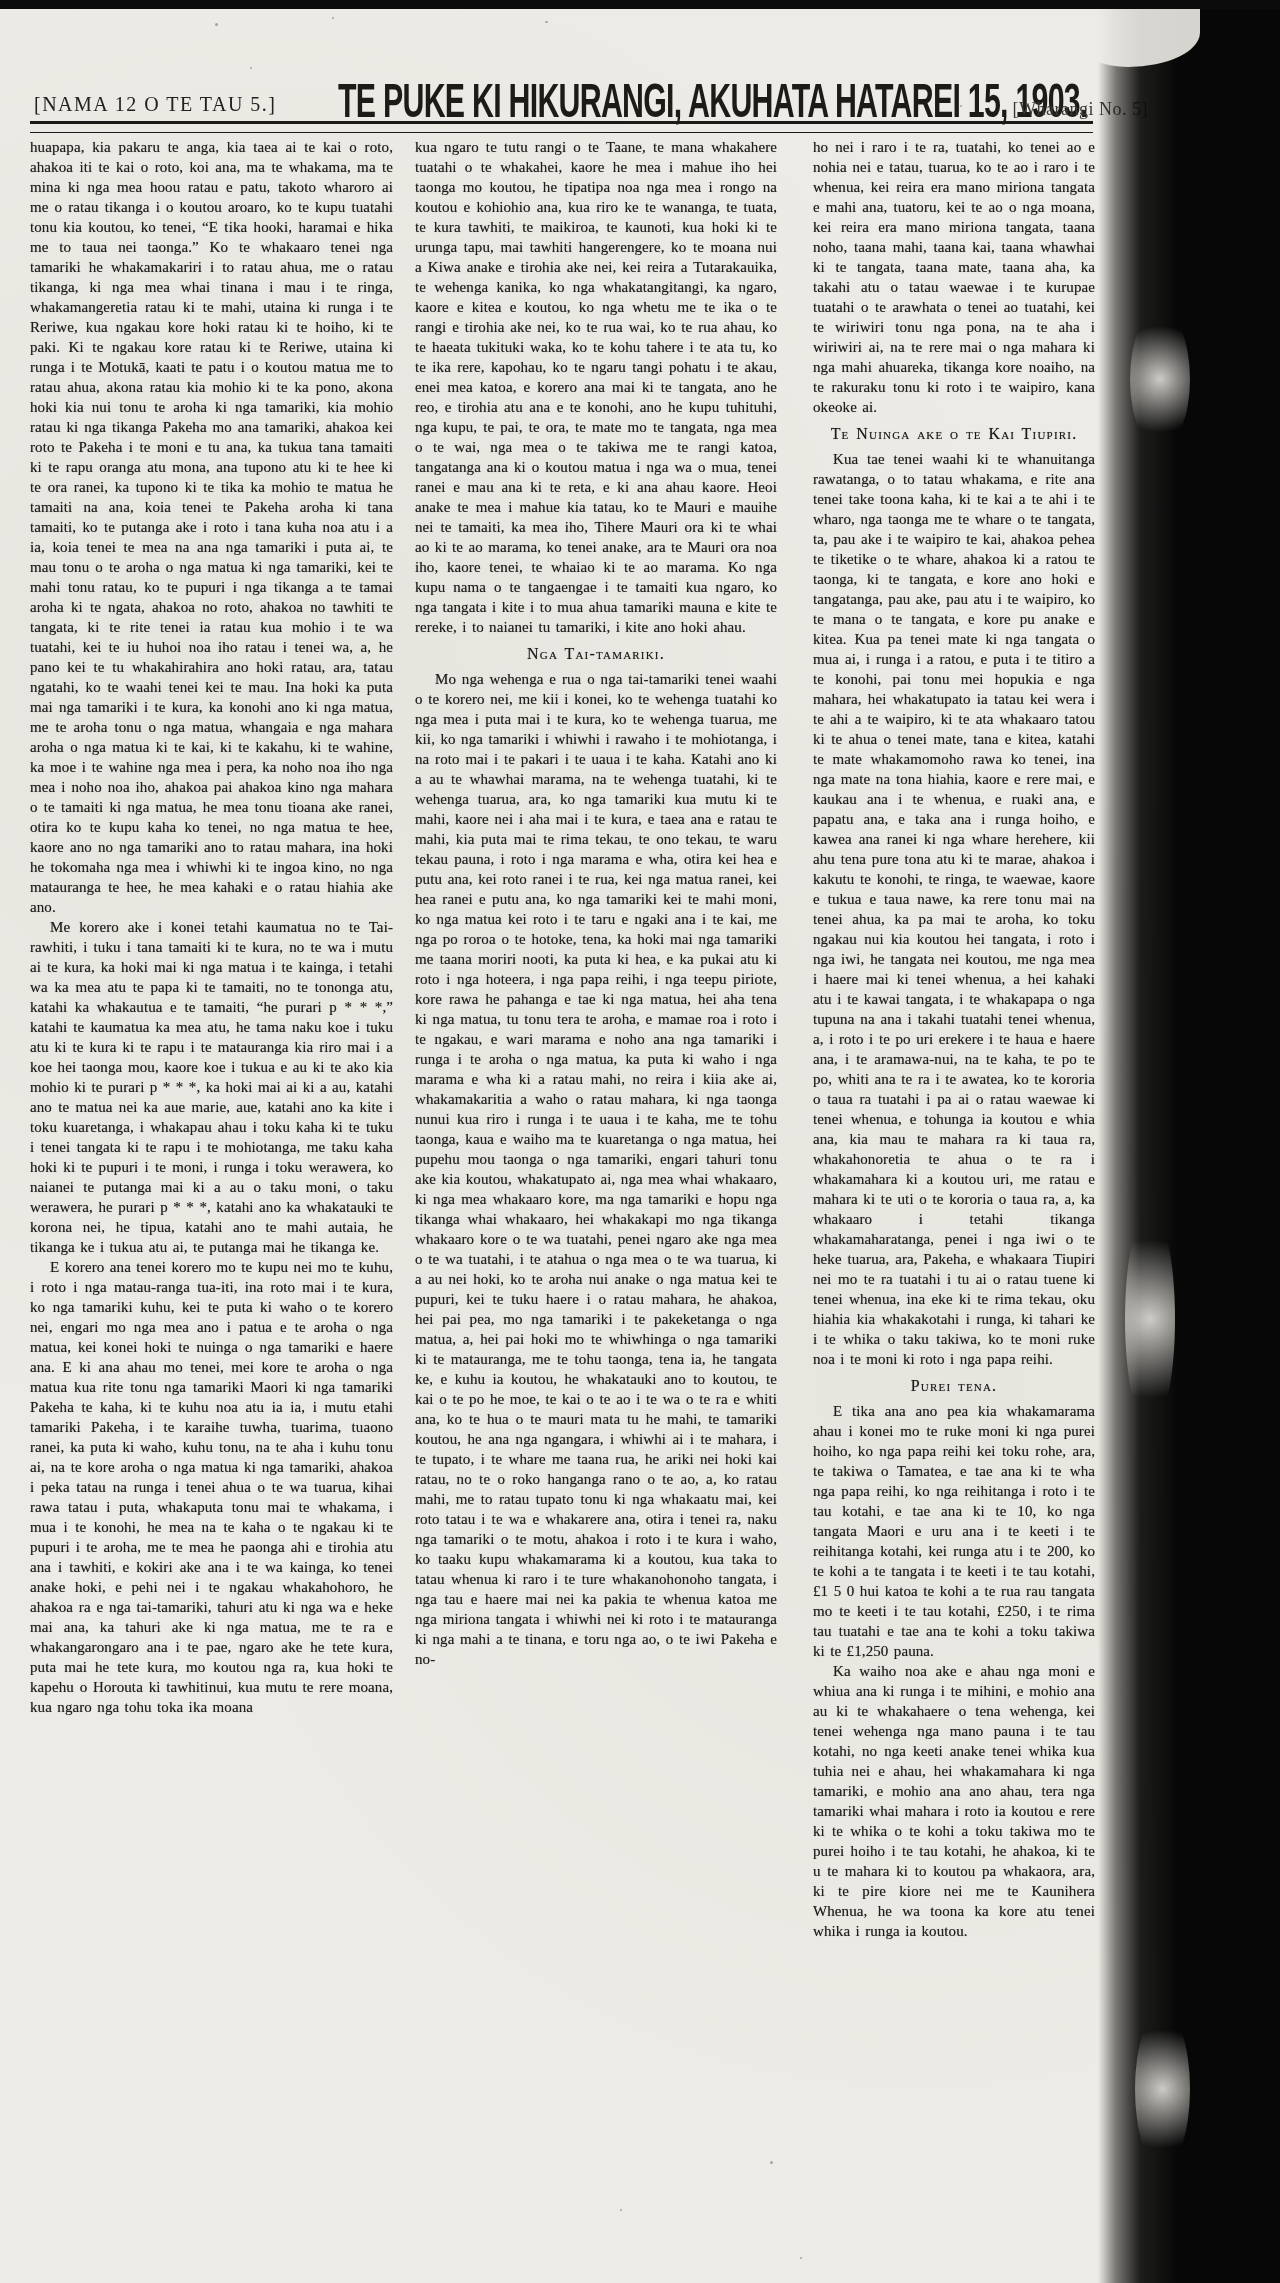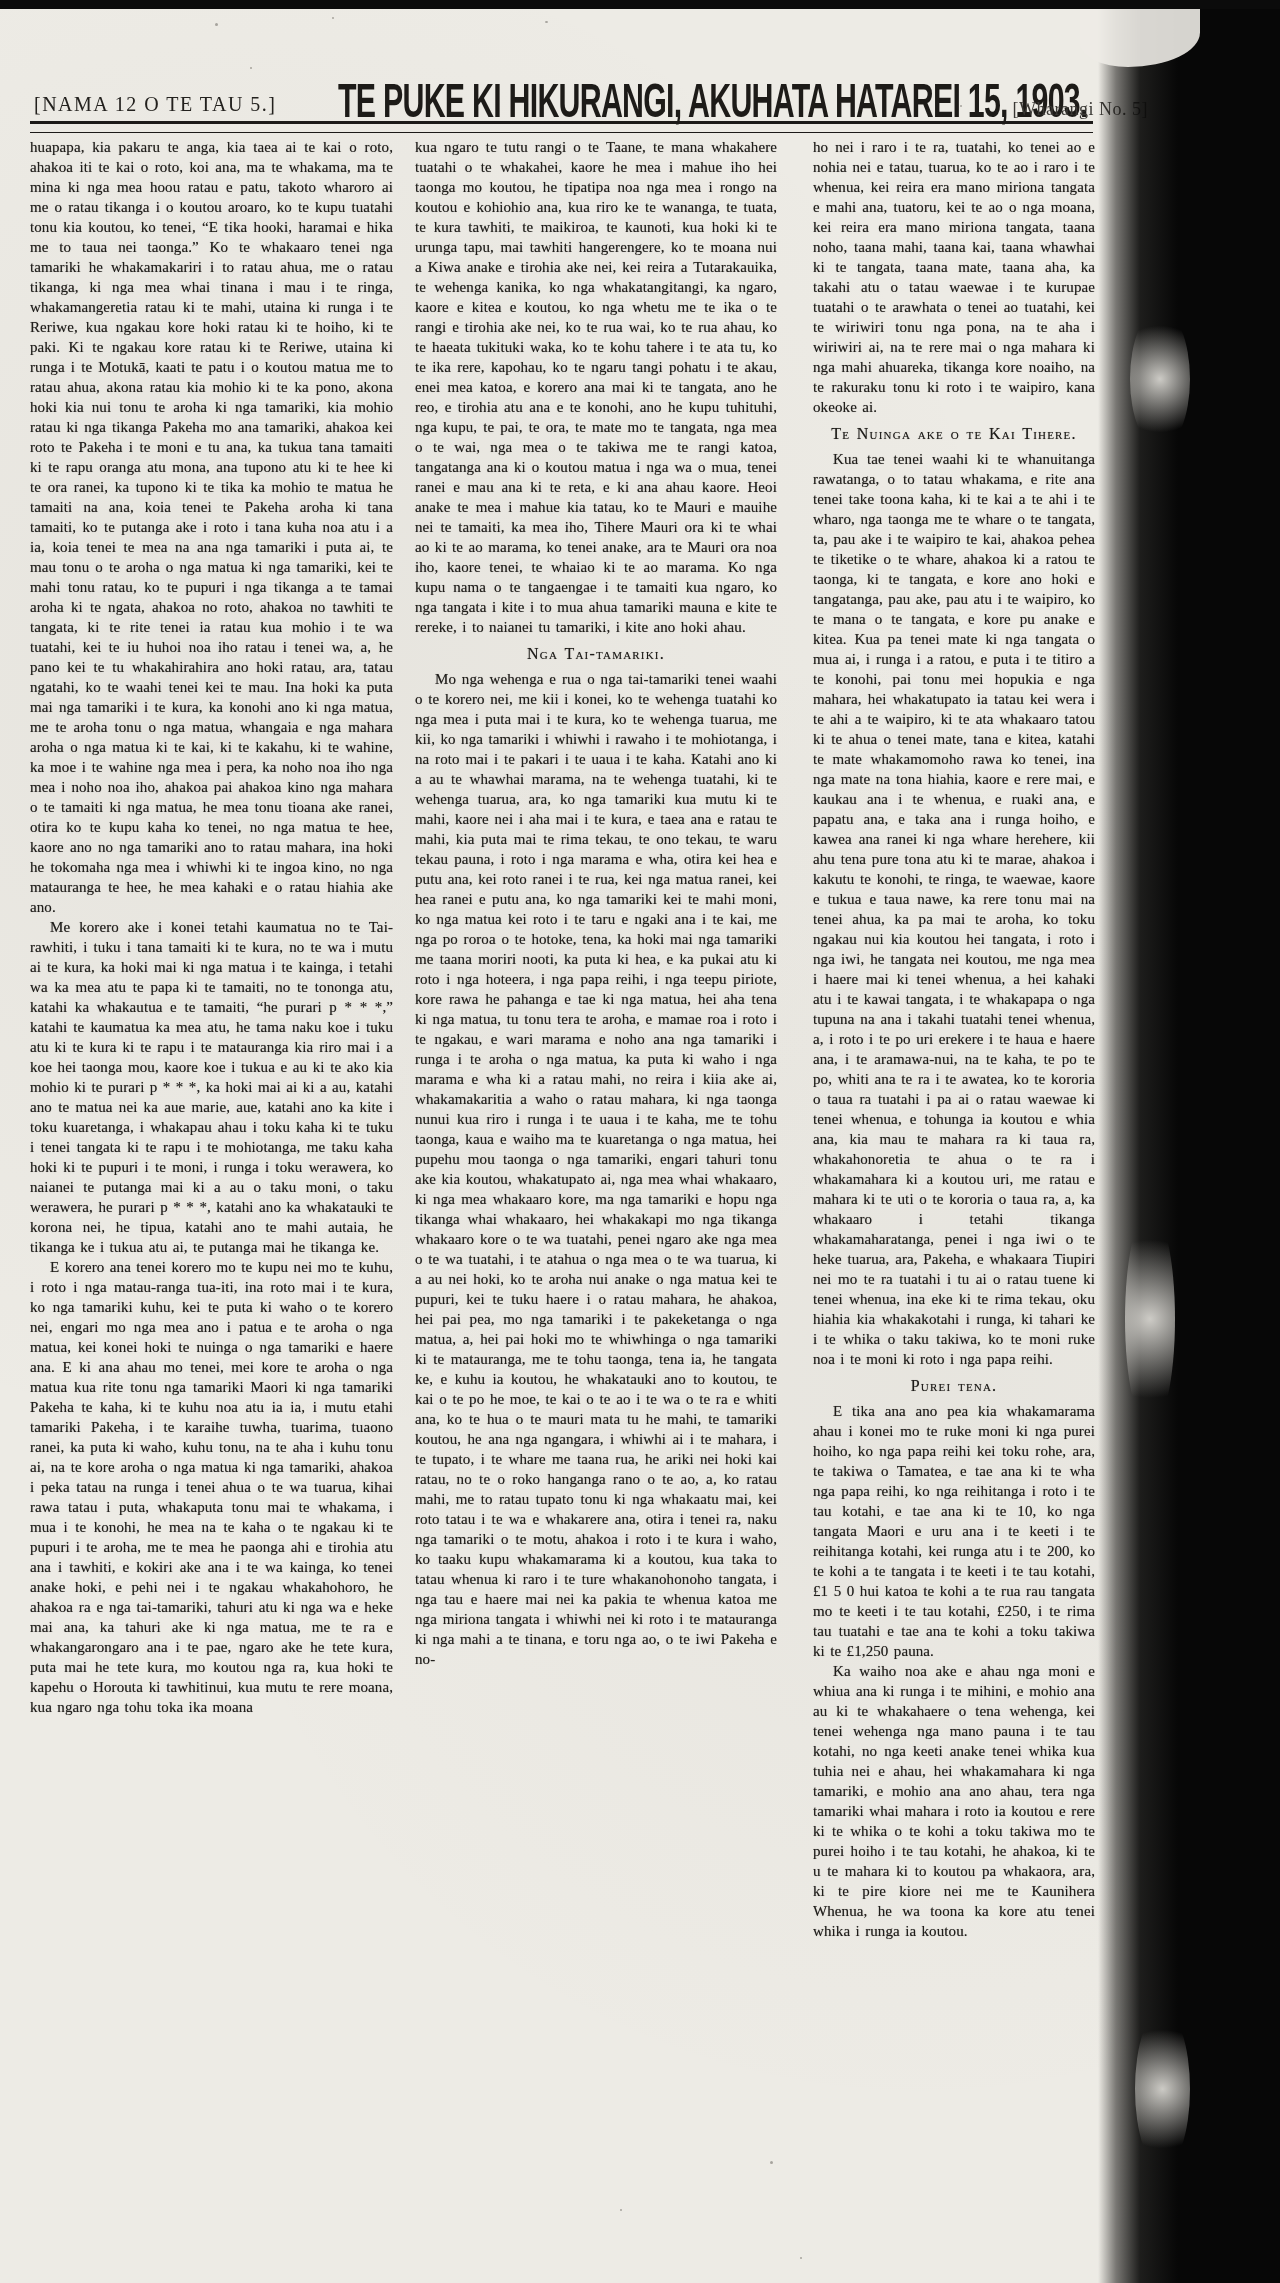--- a/index.html
+++ b/index.html
@@ -87,21 +87,21 @@
   </div>
 
   <div class="col col-2">
     <p class="para">kua ngaro te tutu rangi o te Taane, te mana whakahere tuatahi o te whakahei, kaore he mea i mahue iho hei taonga mo koutou, he tipatipa noa nga mea i rongo na koutou e kohiohio ana, kua riro ke te wananga, te tuata, te kura tawhiti, te maikiroa, te kaunoti, kua hoki ki te urunga tapu, mai tawhiti hangerengere, ko te moana nui a Kiwa anake e tirohia ake nei, kei reira a Tutarakauika, te wehenga kanika, ko nga whakatangitangi, ka ngaro, kaore e kitea e koutou, ko nga whetu me te ika o te rangi e tirohia ake nei, ko te rua wai, ko te rua ahau, ko te haeata tukituki waka, ko te kohu tahere i te ata tu, ko te ika rere, kapohau, ko te ngaru tangi pohatu i te akau, enei mea katoa, e korero ana mai ki te tangata, ano he reo, e tirohia atu ana e te konohi, ano he kupu tuhituhi, nga kupu, te pai, te ora, te mate mo te tangata, nga mea o te wai, nga mea o te takiwa me te rangi katoa, tangatanga ana ki o koutou matua i nga wa o mua, tenei ranei e mau ana ki te reta, e ki ana ahau kaore. Heoi anake te mea i mahue kia tatau, ko te Mauri e mauihe nei te tamaiti, ka mea iho, Tihere Mauri ora ki te whai ao ki te ao marama, ko tenei anake, ara te Mauri ora noa iho, kaore tenei, te whaiao ki te ao marama. Ko nga kupu nama o te tangaengae i te tamaiti kua ngaro, ko nga tangata i kite i to mua ahua tamariki mauna e kite te rereke, i to naianei tu tamariki, i kite ano hoki ahau.</p>
     <p class="head">Nga Tai-tamariki.</p>
     <p class="para indent">Mo nga wehenga e rua o nga tai-tamariki tenei waahi o te korero nei, me kii i konei, ko te wehenga tuatahi ko nga mea i puta mai i te kura, ko te wehenga tuarua, me kii, ko nga tamariki i whiwhi i rawaho i te mohiotanga, i na roto mai i te pakari i te uaua i te kaha. Katahi ano ki a au te whawhai marama, na te wehenga tuatahi, ki te wehenga tuarua, ara, ko nga tamariki kua mutu ki te mahi, kaore nei i aha mai i te kura, e taea ana e ratau te mahi, kia puta mai te rima tekau, te ono tekau, te waru tekau pauna, i roto i nga marama e wha, otira kei hea e putu ana, kei roto ranei i te rua, kei nga matua ranei, kei hea ranei e putu ana, ko nga tamariki kei te mahi moni, ko nga matua kei roto i te taru e ngaki ana i te kai, me nga po roroa o te hotoke, tena, ka hoki mai nga tamariki me taana moriri nooti, ka puta ki hea, e ka pukai atu ki roto i nga hoteera, i nga papa reihi, i nga teepu piriote, kore rawa he pahanga e tae ki nga matua, hei aha tena ki nga matua, tu tonu tera te aroha, e mamae roa i roto i te ngakau, e wari marama e noho ana nga tamariki i runga i te aroha o nga matua, ka puta ki waho i nga marama e wha ki a ratau mahi, no reira i kiia ake ai, whakamakaritia a waho o ratau mahara, ki nga taonga nunui kua riro i runga i te uaua i te kaha, me te tohu taonga, kaua e waiho ma te kuaretanga o nga matua, hei pupehu mou taonga o nga tamariki, engari tahuri tonu ake kia koutou, whakatupato ai, nga mea whai whakaaro, ki nga mea whakaaro kore, ma nga tamariki e hopu nga tikanga whai whakaaro, hei whakakapi mo nga tikanga whakaaro kore o te wa tuatahi, penei ngaro ake nga mea o te wa tuatahi, i te atahua o nga mea o te wa tuarua, ki a au nei hoki, ko te aroha nui anake o nga matua kei te pupuri, kei te tuku haere i o ratau mahara, he ahakoa, hei pai pea, mo nga tamariki i te pakeketanga o nga matua, a, hei pai hoki mo te whiwhinga o nga tamariki ki te matauranga, me te tohu taonga, tena ia, he tangata ke, e kuhu ia koutou, he whakatauki ano to koutou, te kai o te po he moe, te kai o te ao i te wa o te ra e whiti ana, ko te hua o te mauri mata tu he mahi, te tamariki koutou, he ana nga ngangara, i whiwhi ai i te mahara, i te tupato, i te whare me taana rua, he ariki nei hoki kai ratau, no te o roko hanganga rano o te ao, a, ko ratau mahi, me to ratau tupato tonu ki nga whakaatu mai, kei roto tatau i te wa e whakarere ana, otira i tenei ra, naku nga tamariki o te motu, ahakoa i roto i te kura i waho, ko taaku kupu whakamarama ki a koutou, kua taka to tatau whenua ki raro i te ture whakanohonoho tangata, i nga tau e haere mai nei ka pakia te whenua katoa me nga miriona tangata i whiwhi nei ki roto i te matauranga ki nga mahi a te tinana, e toru nga ao, o te iwi Pakeha e no-</p>
   </div>
 
   <div class="col col-3">
     <p class="para">ho nei i raro i te ra, tuatahi, ko tenei ao e nohia nei e tatau, tuarua, ko te ao i raro i te whenua, kei reira era mano miriona tangata e mahi ana, tuatoru, kei te ao o nga moana, kei reira era mano miriona tangata, taana noho, taana mahi, taana kai, taana whawhai ki te tangata, taana mate, taana aha, ka takahi atu o tatau waewae i te kurupae tuatahi o te arawhata o tenei ao tuatahi, kei te wiriwiri tonu nga pona, na te aha i wiriwiri ai, na te rere mai o nga mahara ki nga mahi ahuareka, tikanga kore noaiho, na te rakuraku tonu ki roto i te waipiro, kana okeoke ai.</p>
-    <p class="head">Te Nuinga ake o te Kai Tihere.</p>
+    <p class="head">Te Nuinga ake o te Kai Tiupiri.</p>
     <p class="para indent">Kua tae tenei waahi ki te whanuitanga rawatanga, o to tatau whakama, e rite ana tenei take toona kaha, ki te kai a te ahi i te wharo, nga taonga me te whare o te tangata, ta, pau ake i te waipiro te kai, ahakoa pehea te tiketike o te whare, ahakoa ki a ratou te taonga, ki te tangata, e kore ano hoki e tangatanga, pau ake, pau atu i te waipiro, ko te mana o te tangata, e kore pu anake e kitea. Kua pa tenei mate ki nga tangata o mua ai, i runga i a ratou, e puta i te titiro a te konohi, pai tonu mei hopukia e nga mahara, hei whakatupato ia tatau kei wera i te ahi a te waipiro, ki te ata whakaaro tatou ki te ahua o tenei mate, tana e kitea, katahi te mate whakamomoho rawa ko tenei, ina nga mate na tona hiahia, kaore e rere mai, e kaukau ana i te whenua, e ruaki ana, e papatu ana, e taka ana i runga hoiho, e kawea ana ranei ki nga whare herehere, kii ahu tena pure tona atu ki te marae, ahakoa i kakutu te konohi, te ringa, te waewae, kaore e tukua e taua nawe, ka rere tonu mai na tenei ahua, ka pa mai te aroha, ko toku ngakau nui kia koutou hei tangata, i roto i nga iwi, he tangata nei koutou, me nga mea i haere mai ki tenei whenua, a hei kahaki atu i te kawai tangata, i te whakapapa o nga tupuna na ana i takahi tuatahi tenei whenua, a, i roto i te po uri erekere i te haua e haere ana, i te aramawa-nui, na te kaha, te po te po, whiti ana te ra i te awatea, ko te kororia o taua ra tuatahi i pa ai o ratau waewae ki tenei whenua, e tohunga ia koutou e whia ana, kia mau te mahara ra ki taua ra, whakahonoretia te ahua o te ra i whakamahara ki a koutou uri, me ratau e mahara ki te uti o te kororia o taua ra, a, ka whakaaro i tetahi tikanga whakamaharatanga, penei i nga iwi o te heke tuarua, ara, Pakeha, e whakaara Tiupiri nei mo te ra tuatahi i tu ai o ratau tuene ki tenei whenua, ina eke ki te rima tekau, oku hiahia kia whakakotahi i runga, ki tahari ke i te whika o taku takiwa, ko te moni ruke noa i te moni ki roto i nga papa reihi.</p>
     <p class="head">Purei tena.</p>
     <p class="para indent">E tika ana ano pea kia whakamarama ahau i konei mo te ruke moni ki nga purei hoiho, ko nga papa reihi kei toku rohe, ara, te takiwa o Tamatea, e tae ana ki te wha nga papa reihi, ko nga reihitanga i roto i te tau kotahi, e tae ana ki te 10, ko nga tangata Maori e uru ana i te keeti i te reihitanga kotahi, kei runga atu i te 200, ko te kohi a te tangata i te keeti i te tau kotahi, £1 5 0 hui katoa te kohi a te rua rau tangata mo te keeti i te tau kotahi, £250, i te rima tau tuatahi e tae ana te kohi a toku takiwa ki te £1,250 pauna.</p>
     <p class="para indent">Ka waiho noa ake e ahau nga moni e whiua ana ki runga i te mihini, e mohio ana au ki te whakahaere o tena wehenga, kei tenei wehenga nga mano pauna i te tau kotahi, no nga keeti anake tenei whika kua tuhia nei e ahau, hei whakamahara ki nga tamariki, e mohio ana ano ahau, tera nga tamariki whai mahara i roto ia koutou e rere ki te whika o te kohi a toku takiwa mo te purei hoiho i te tau kotahi, he ahakoa, ki te u te mahara ki to koutou pa whakaora, ara, ki te pire kiore nei me te Kaunihera Whenua, he wa toona ka kore atu tenei whika i runga ia koutou.</p>
   </div>
 
   <div class="gutter"></div>
   <div class="gutter-notch"></div>
   <div class="gutter-blob" style="left:1130px;top:300px;width:60px;height:140px;"></div>
   <div class="gutter-blob" style="left:1125px;top:1200px;width:50px;height:220px;"></div>

